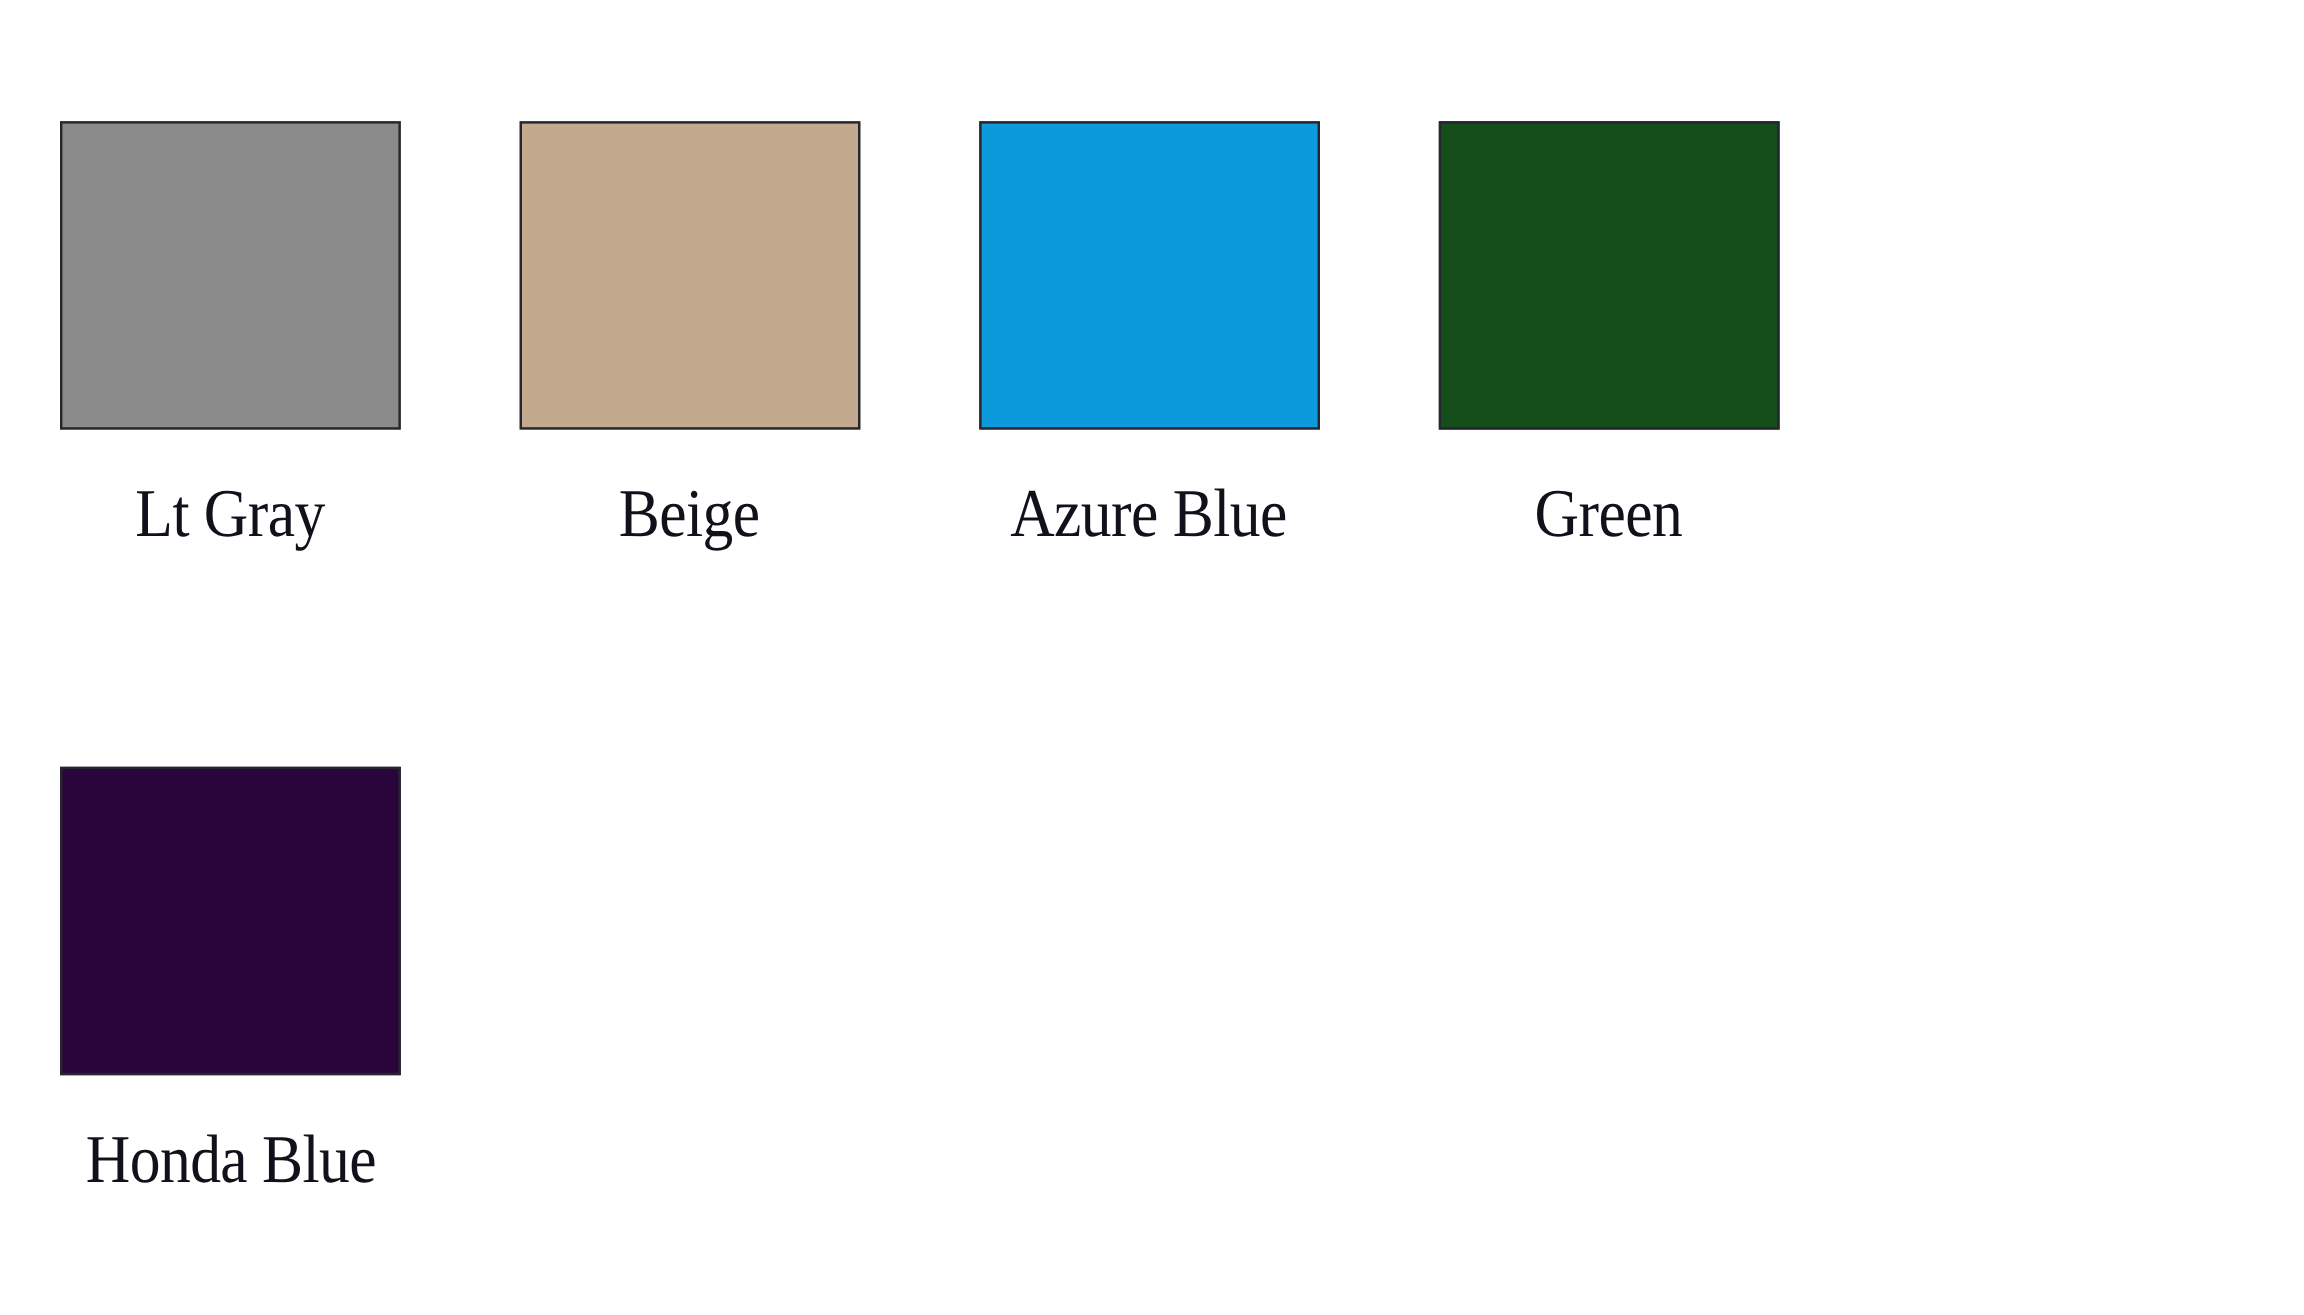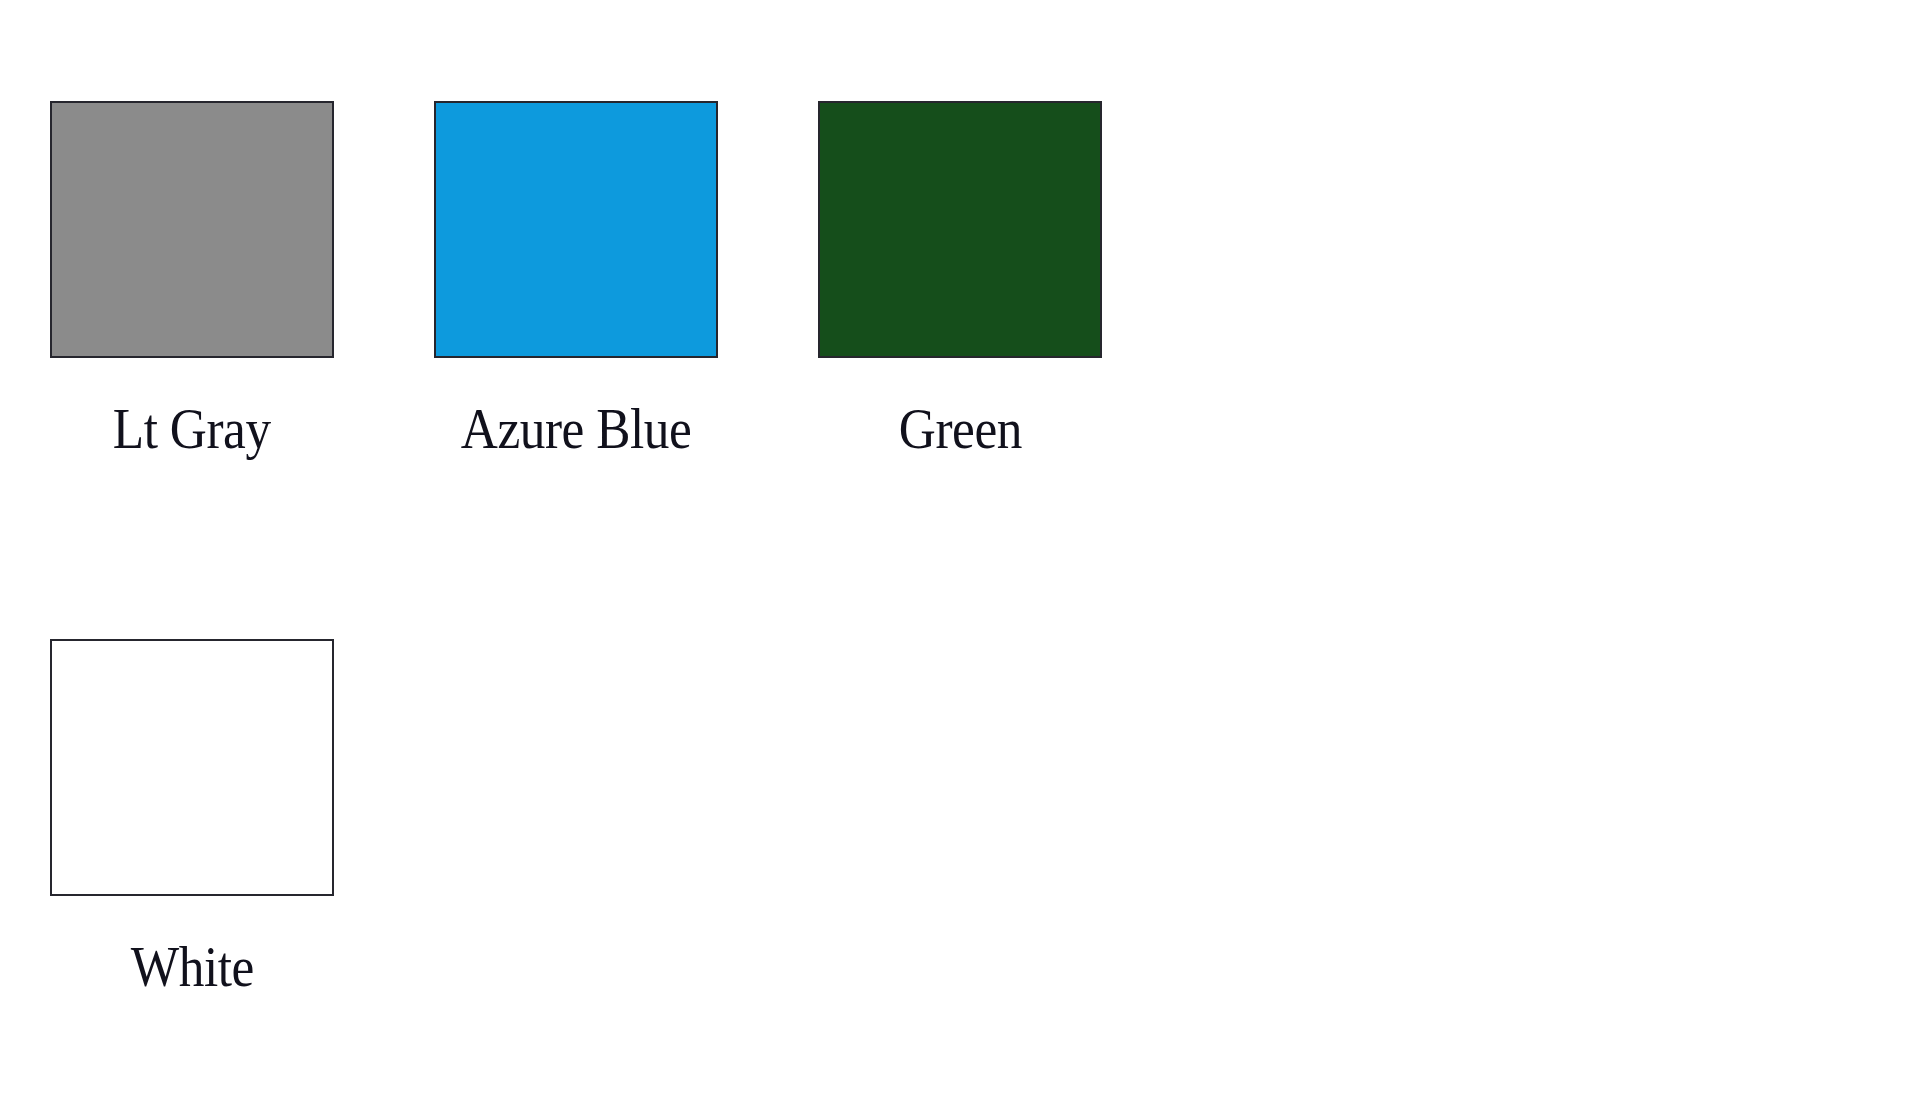--- a/index.html
+++ b/index.html
@@ -77,41 +77,45 @@
 <div class="palette-board">
   <div class="swatch-grid">
 
     <div class="swatch-row row-1">
 
       <div class="swatch-cell">
         <div class="swatch-chip" style="background-color: rgb(139, 139, 139); border-color: rgb(38, 38, 46);"></div>
         <div class="swatch-label" style="color: rgb(17, 17, 28);">Lt Gray</div>
       </div>
 
+      <div class="swatch-cell">
+        <div class="swatch-chip" style="background-color: rgb(195, 170, 142); border-color: rgb(38, 38, 46);"></div>
+        <div class="swatch-label" style="color: rgb(17, 17, 28);">Beige</div>
+      </div>
 
 
       <div class="swatch-cell">
         <div class="swatch-chip" style="background-color: rgb(13, 154, 221); border-color: rgb(38, 38, 46);"></div>
         <div class="swatch-label" style="color: rgb(17, 17, 28);">Azure Blue</div>
       </div>
 
       <div class="swatch-cell">
         <div class="swatch-chip" style="background-color: rgb(21, 78, 27); border-color: rgb(38, 38, 46);"></div>
         <div class="swatch-label" style="color: rgb(17, 17, 28);">Green</div>
       </div>
 
     </div>
 
     <div class="swatch-row row-2">
 
+      <div class="swatch-cell">
+        <div class="swatch-chip" style="background-color: rgb(42, 5, 60); border-color: rgb(38, 38, 46);"></div>
+        <div class="swatch-label" style="color: rgb(17, 17, 28);">Honda Blue</div>
+      </div>
 
 
 
 
-      <div class="swatch-cell">
-        <div class="swatch-chip" style="background-color: rgb(255, 255, 255); border-color: rgb(38, 38, 46);"></div>
-        <div class="swatch-label" style="color: rgb(17, 17, 28);">White</div>
-      </div>
 
     </div>
 
   </div>
 </div>
 
 </body></html>

